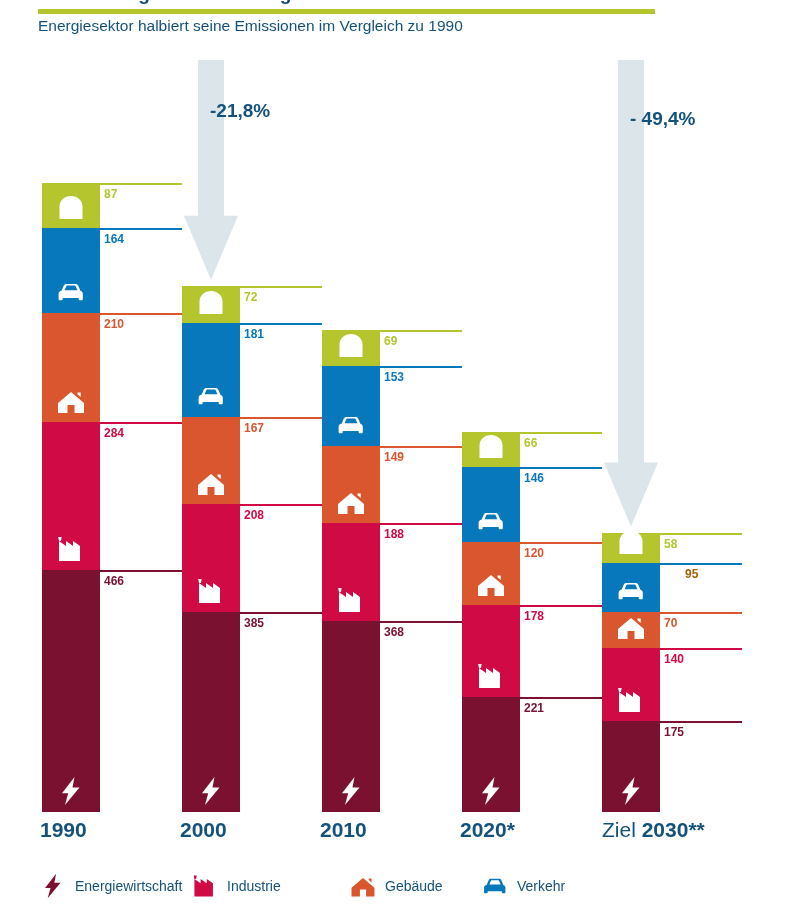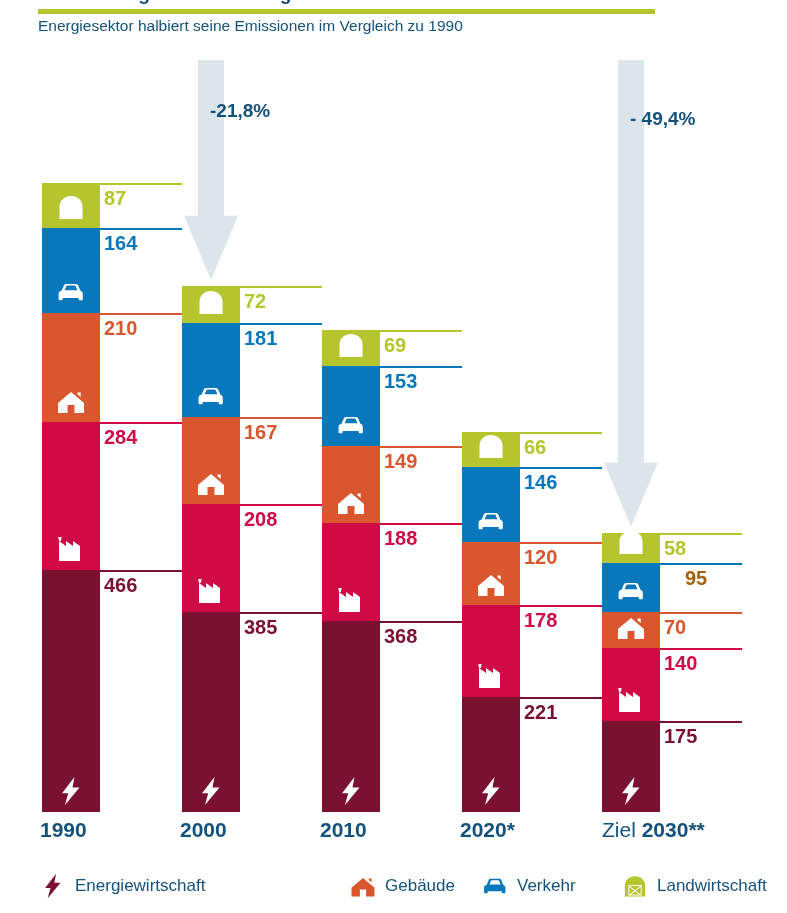--- a/index.html
+++ b/index.html
@@ -37,21 +37,21 @@
     position:absolute;left:50%;transform:translateX(-50%);
     bottom:6px;width:34px;height:30px;
   }
   .seg .glyph svg{display:block;width:34px;height:30px;}
 
   .leader{
     position:absolute;height:2px;left:58px;
   }
   .val{
     position:absolute;left:62px;
-    font-size:20px;font-weight:bold;white-space:nowrap;
+    font-size:12px;font-weight:bold;white-space:nowrap;
   }
 
   
   .arrow{position:absolute;width:54px;}
   .arrow svg{display:block;width:100%;height:100%;}
   .arrow .pct{
     position:absolute;left:26px;
     font-size:19px;font-weight:bold;color:#14527c;white-space:nowrap;
   }
 
@@ -62,21 +62,21 @@
   }
   .year .soft{font-weight:normal;}
 
   
   #legend{
     position:absolute;left:0;top:862px;width:787px;height:48px;
   }
   .lg{position:absolute;top:0;display:flex;align-items:center;height:48px;}
   .lg .li{width:30px;height:34px;margin-right:7px;flex:0 0 auto;}
   .lg .li svg{display:block;width:30px;height:34px;}
-  .lg .lt{font-size:17px;color:#14527c;white-space:nowrap;}
+  .lg .lt{font-size:14px;color:#14527c;white-space:nowrap;}
 
   
   #credit{
     position:absolute;right:2px;top:520px;
     font-size:10.5px;color:#14527c;white-space:nowrap;
     transform-origin:right top;
     transform:rotate(-90deg) translateX(-100%);
   }
 </style>
 </head>
@@ -373,42 +373,39 @@
 
 <div id="legend">
     <div class="lg" style="left: 38px;">
       <span class="li">
         <svg viewBox="0 0 34 30">
           <path fill="#7a1130" d="M20.5 1 L8 17.2 h6.2 L11 29 L25.5 11.4 h-7 L20.5 1 Z"></path>
         </svg>
       </span>
       <span class="lt">Energiewirtschaft</span>
     </div>
+    <div class="lg" style="left: 190px;">
+      <span class="li">
+        <svg viewBox="0 0 34 30">
+          <path fill="#cf0a44" d="M5 27 V7 l7 5 V7 l7 5 V7 l7 5 V27 Z M5 7 L4.2 3 h3.4 L7 7 Z"></path>
+        </svg>
+      </span>
+      <span class="lt">Industrie</span>
+    </div>
     <div class="lg" style="left: 348px;">
       <span class="li">
         <svg viewBox="0 0 34 30">
           <path fill="#d9562e" d="M17 6 L30 17 V27 H20.5 V19 h-7 V27 H4 V17 Z M23.5 6.5 h3.2 V11 l-3.2-2.7 Z"></path>
         </svg>
       </span>
       <span class="lt">Gebäude</span>
     </div>
     <div class="lg" style="left: 480px;">
       <span class="li">
         <svg viewBox="0 0 34 30">
           <path fill="#0878bc" d="M7.6 13.8 L9.8 8.6 C10.3 7.4 11.2 6.9 12.4 6.9 h9.2 c1.2 0 2.1 .5 2.6 1.7 l2.2 5.2 c1.6 .5 2.4 1.6 2.4 3.2 V22 c0 .8-.5 1.3-1.3 1.3 h-1.5 c-.8 0-1.3-.5-1.3-1.3 v-1 H8.7 v1 c0 .8-.5 1.3-1.3 1.3 H5.9 c-.8 0-1.3-.5-1.3-1.3 v-5 c0-1.6 .8-2.7 2.4-3.2 Z M10.6 13.3 h12.8 l-1.7-4 c-.2-.5-.5-.7-1-.7 h-7.4 c-.5 0-.8 .2-1 .7 Z"></path>
         </svg>
       </span>
       <span class="lt">Verkehr</span>
     </div>
-    <div class="lg" style="left: 620px;">
-      <span class="li">
-        <svg viewBox="0 0 34 30">
-          <path fill="#b5c52e" d="M5.5 27 V14.5 C5.5 8.4 10.6 4 17 4 s11.5 4.4 11.5 10.5 V27 Z"></path>
-          <path fill="#ffffff" d="M9.5 13.8 h15 v12 h-15 Z"></path>
-          <path fill="#b5c52e" d="M10.6 14.9 h12.8 v9.8 H10.6 Z"></path>
-          <path fill="#ffffff" d="M10.9 14.9 L23.3 24.5 l-.7 .9 L10.2 15.8 Z M23.1 14.9 l.7 .9 L11.4 25.4 l-.7-.9 Z"></path>
-        </svg>
-      </span>
-      <span class="lt">Landwirtschaft</span>
-    </div>
   </div>
 
 <div id="credit">© BMWi; Datenbasis 1990–2020: UBA März 2021</div>
 
 </body></html>

